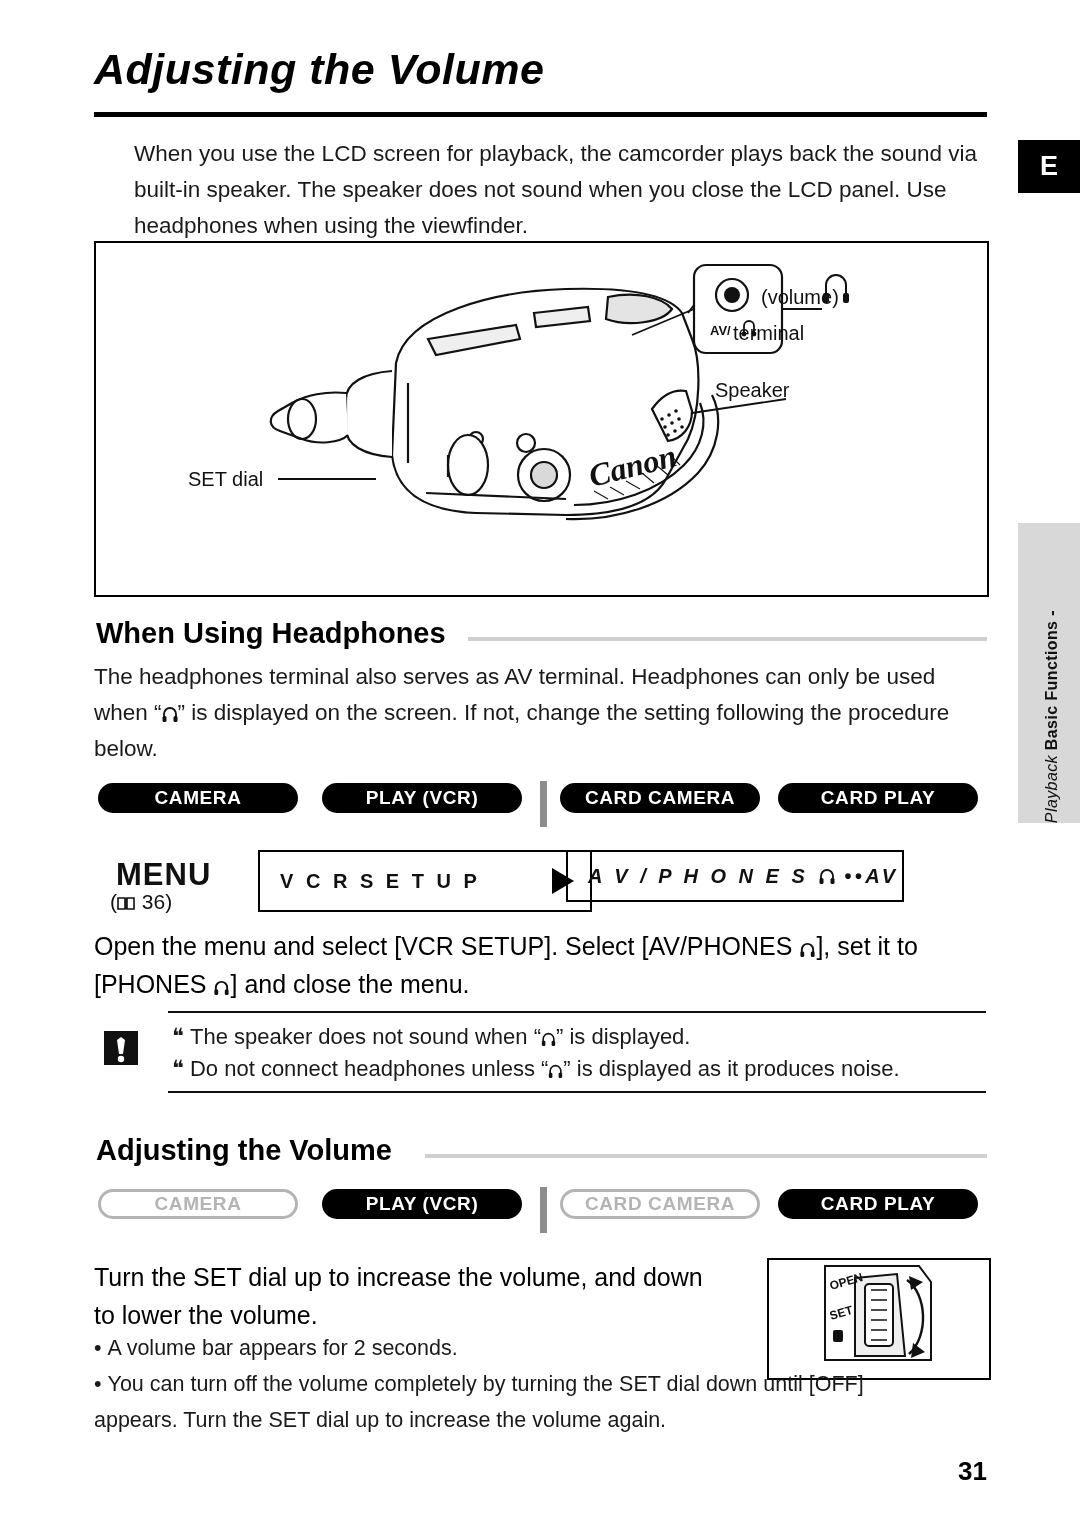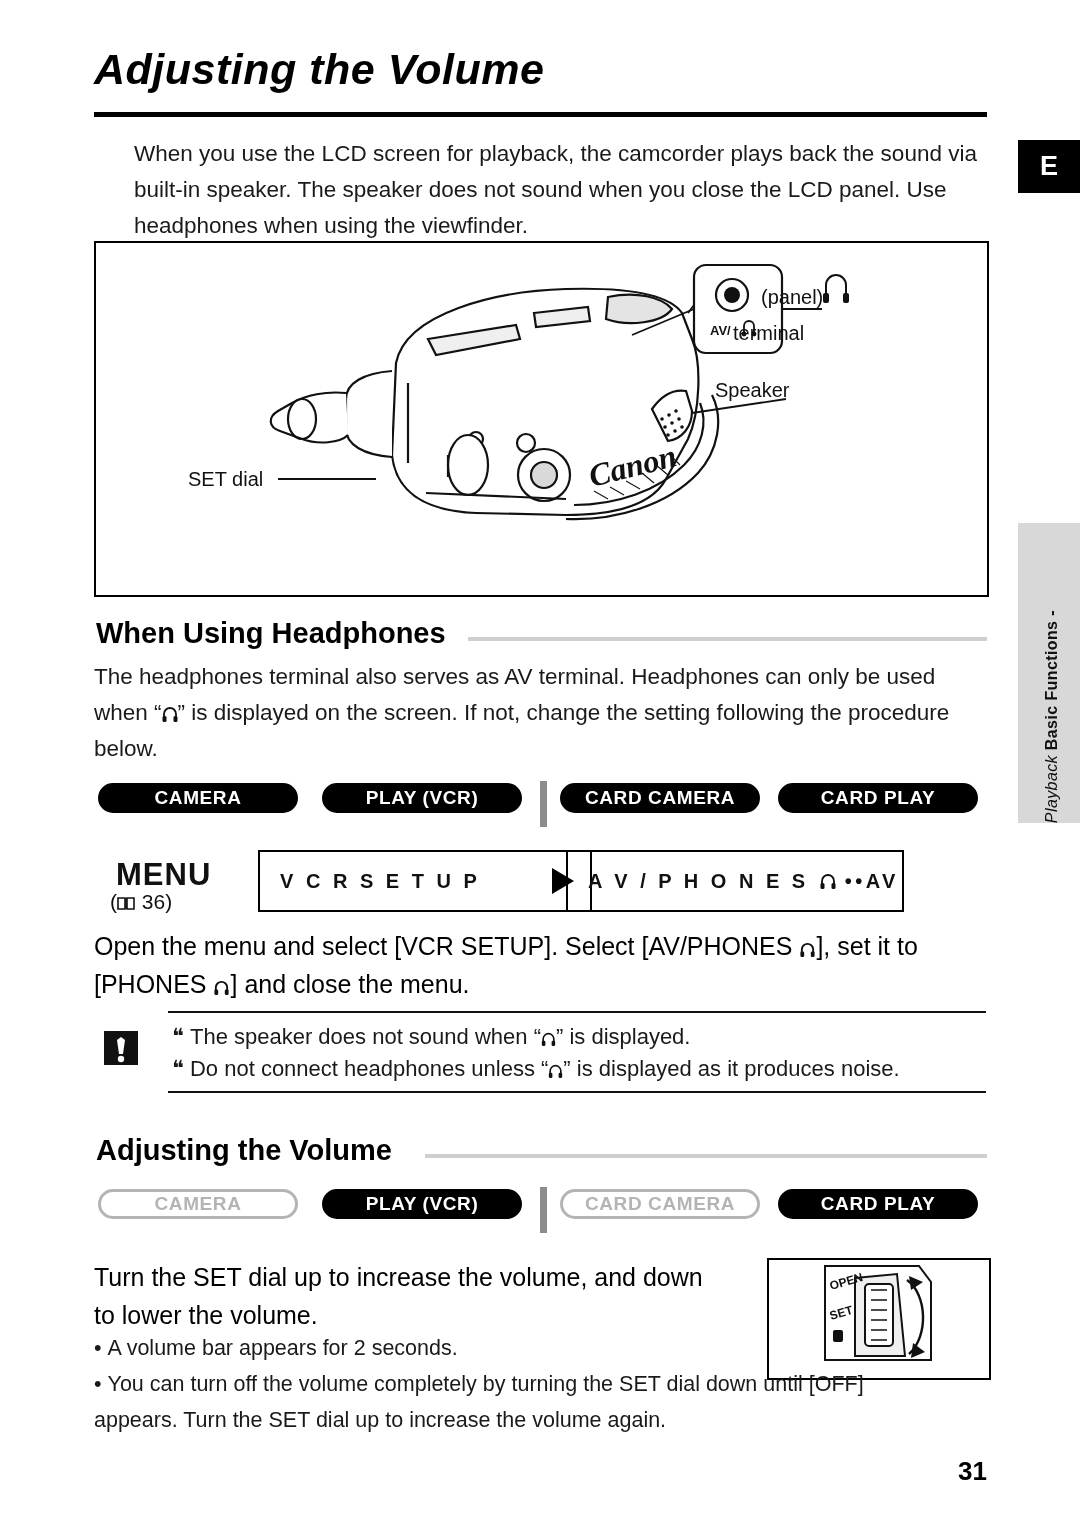--- a/index.html
+++ b/index.html
@@ -342,21 +342,21 @@
       <path d="M280 236 L 182 236"></path>
     </g>
 
     <g>
       <path d="M730 42 a10 10 0 0 1 20 0 v10 M730 42 v10" fill="none" stroke="#111" stroke-width="2"></path>
       <rect x="727" y="50" width="6" height="10" rx="2" fill="#111"></rect>
       <rect x="747" y="50" width="6" height="10" rx="2" fill="#111"></rect>
     </g>
   </svg>
 
-  <div class="fig-label" style="left:665px; top:43px;">(panel)</div>
+  <div class="fig-label" style="left:665px; top:43px;">(volume)</div>
   <div class="fig-label" style="left:637px; top:79px;">terminal</div>
   <div class="fig-label" style="left:619px; top:136px;">Speaker</div>
   <div class="fig-label" style="left:92px; top:225px;">SET dial</div>
 </div>
 
 <div class="section-h" style="top:617px;">When Using Headphones</div>
 <div class="section-rule" style="left:468px; top:637px; width:519px;"></div>
 
 <div class="body-p" style="left:94px; top:659px; width:880px;">
   The headphones terminal also serves as AV terminal. Headphones can only be used
@@ -377,21 +377,21 @@
 <div class="menu-word" style="left:116px; top:857px;">MENU</div>
 <div class="menu-ref" style="left:110px; top:890px;">
   (<svg width="19" height="14" viewBox="0 0 19 14" style="vertical-align:-1px">
       <path d="M1 2 h7 v11 h-7z M10 2 h7 v11 h-7z" fill="none" stroke="#111" stroke-width="1.6"></path>
       <path d="M9 2 v11" stroke="#111" stroke-width="1.6"></path>
     </svg>
   <span>36</span>)
 </div>
 <div class="menu-box" style="left:214px; top:850px; width:334px; height:62px;margin-left:44px;">V C R   S E T U P</div>
 <div class="arrow-tri" style="left:552px; top:868px;"></div>
-<div class="menu-box" style="left:566px; top:850px; width:338px; height:62px;">
+<div class="menu-box" style="left:566px; top:850px; width:338px; height:52px;font-style:italic;">
   <span style="letter-spacing:3.5px">A V / P H O N E S</span>
   <svg width="18" height="18" viewBox="0 0 16 18" style="margin:0 8px 0 10px">
       <path d="M2 9 a6 6 0 0 1 12 0 v4 M2 9 v4" fill="none" stroke="#111" stroke-width="1.8"></path>
       <rect x="0.5" y="11" width="4" height="6" rx="1.5" fill="#111"></rect>
       <rect x="11.5" y="11" width="4" height="6" rx="1.5" fill="#111"></rect>
     </svg>
   <span style="letter-spacing:3.5px">••AV</span>
 </div>
 
 <div class="instr" style="left:94px; top:927px; width:900px;">

